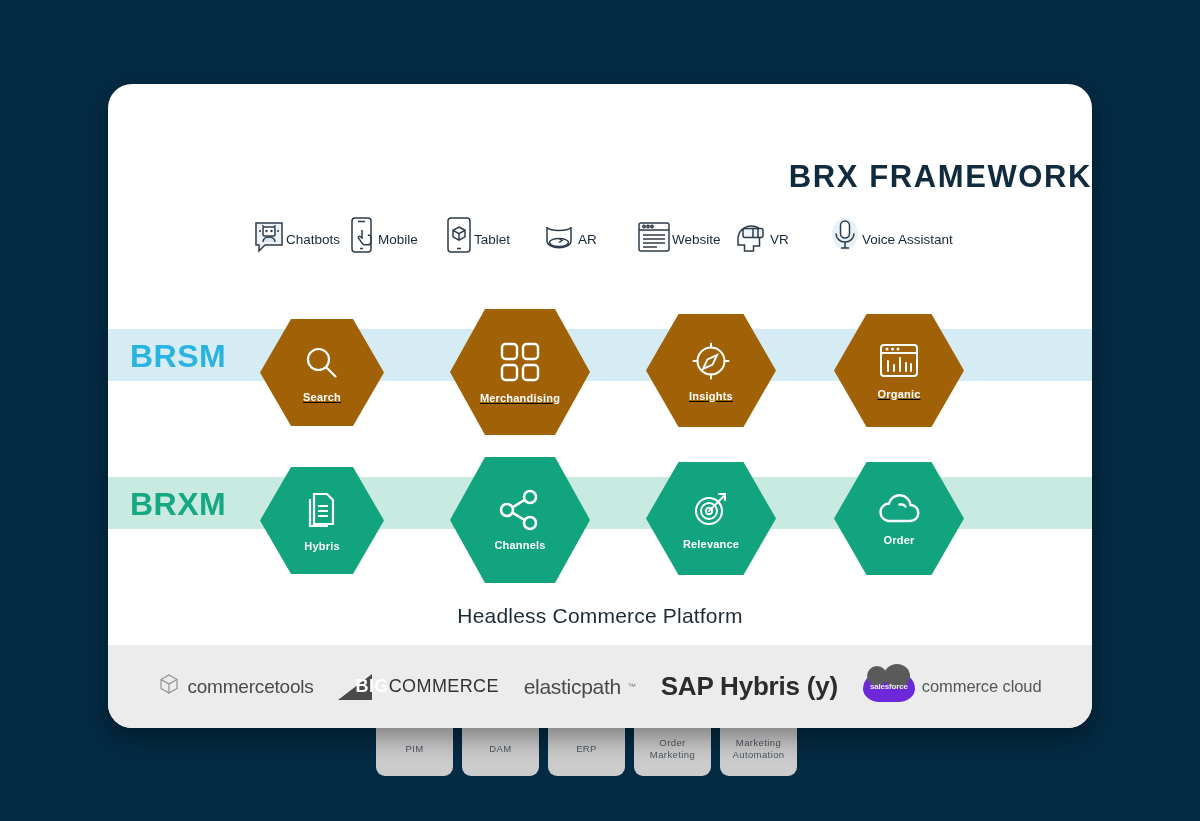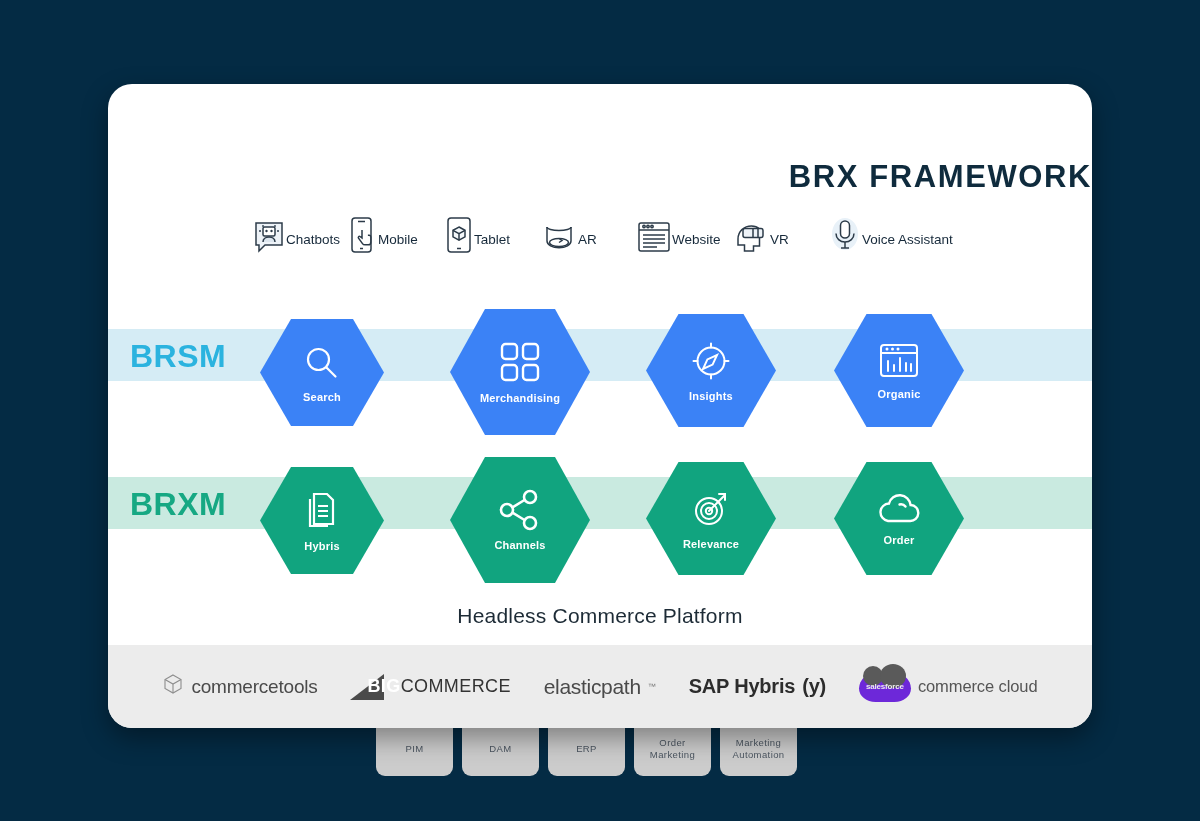--- a/index.html
+++ b/index.html
@@ -97,21 +97,21 @@
   .hexrow.r1 { top: 221px; }
   .hexrow.r2 { top: 369px; }
 
   .hex {
     position: absolute;
     -webkit-clip-path: polygon(25% 0%, 75% 0%, 100% 50%, 75% 100%, 25% 100%, 0% 50%);
     clip-path: polygon(25% 0%, 75% 0%, 100% 50%, 75% 100%, 25% 100%, 0% 50%);
     display: flex; flex-direction: column;
     align-items: center; justify-content: center;
   }
-  .hex.blue  { background: #3b82f6; }
+  .hex.blue  { background: #a16207; text-decoration: underline; }
   .hex.green { background: #11a47f; }
   .hex .hico { margin-bottom: 4px; }
   .hex .hlabel {
     font-size: 11px;
     font-weight: bold;
     color: #ffffff;
     letter-spacing: .2px;
     white-space: nowrap;
   }
 
@@ -132,21 +132,21 @@
     display: flex; align-items: center; justify-content: space-around;
     padding: 0 38px;
   }
   .partner { display: flex; align-items: center; gap: 7px; }
   .p-text { color: #595959; white-space: nowrap; }
 
   .p-commercetools { font-size: 19px; letter-spacing: -.2px; color: #4a4a4a; }
   .p-bigcommerce  { font-size: 18px; letter-spacing: .4px; color: #333; }
   .p-bigcommerce .big { font-weight: bold; }
   .p-elasticpath  { font-size: 21px; letter-spacing: -.3px; color: #4a4a4a; }
-  .p-sap          { font-size: 20px; font-weight: bold; color: #2c2c2c; letter-spacing: -.2px; }
+  .p-sap          { font-size: 26px; font-weight: bold; color: #2c2c2c; letter-spacing: -.2px; }
   .p-salesforce   { font-size: 16.5px; color: #555; letter-spacing: -.1px; }
 
   .tm { font-size: 8px; vertical-align: super; color: #777; }
 
   .sf-cloud {
     width: 52px; height: 30px;
     background: #6d28d9;
     border-radius: 26px 26px 22px 22px / 22px 22px 18px 18px;
     position: relative;
     display: flex; align-items: center; justify-content: center;

